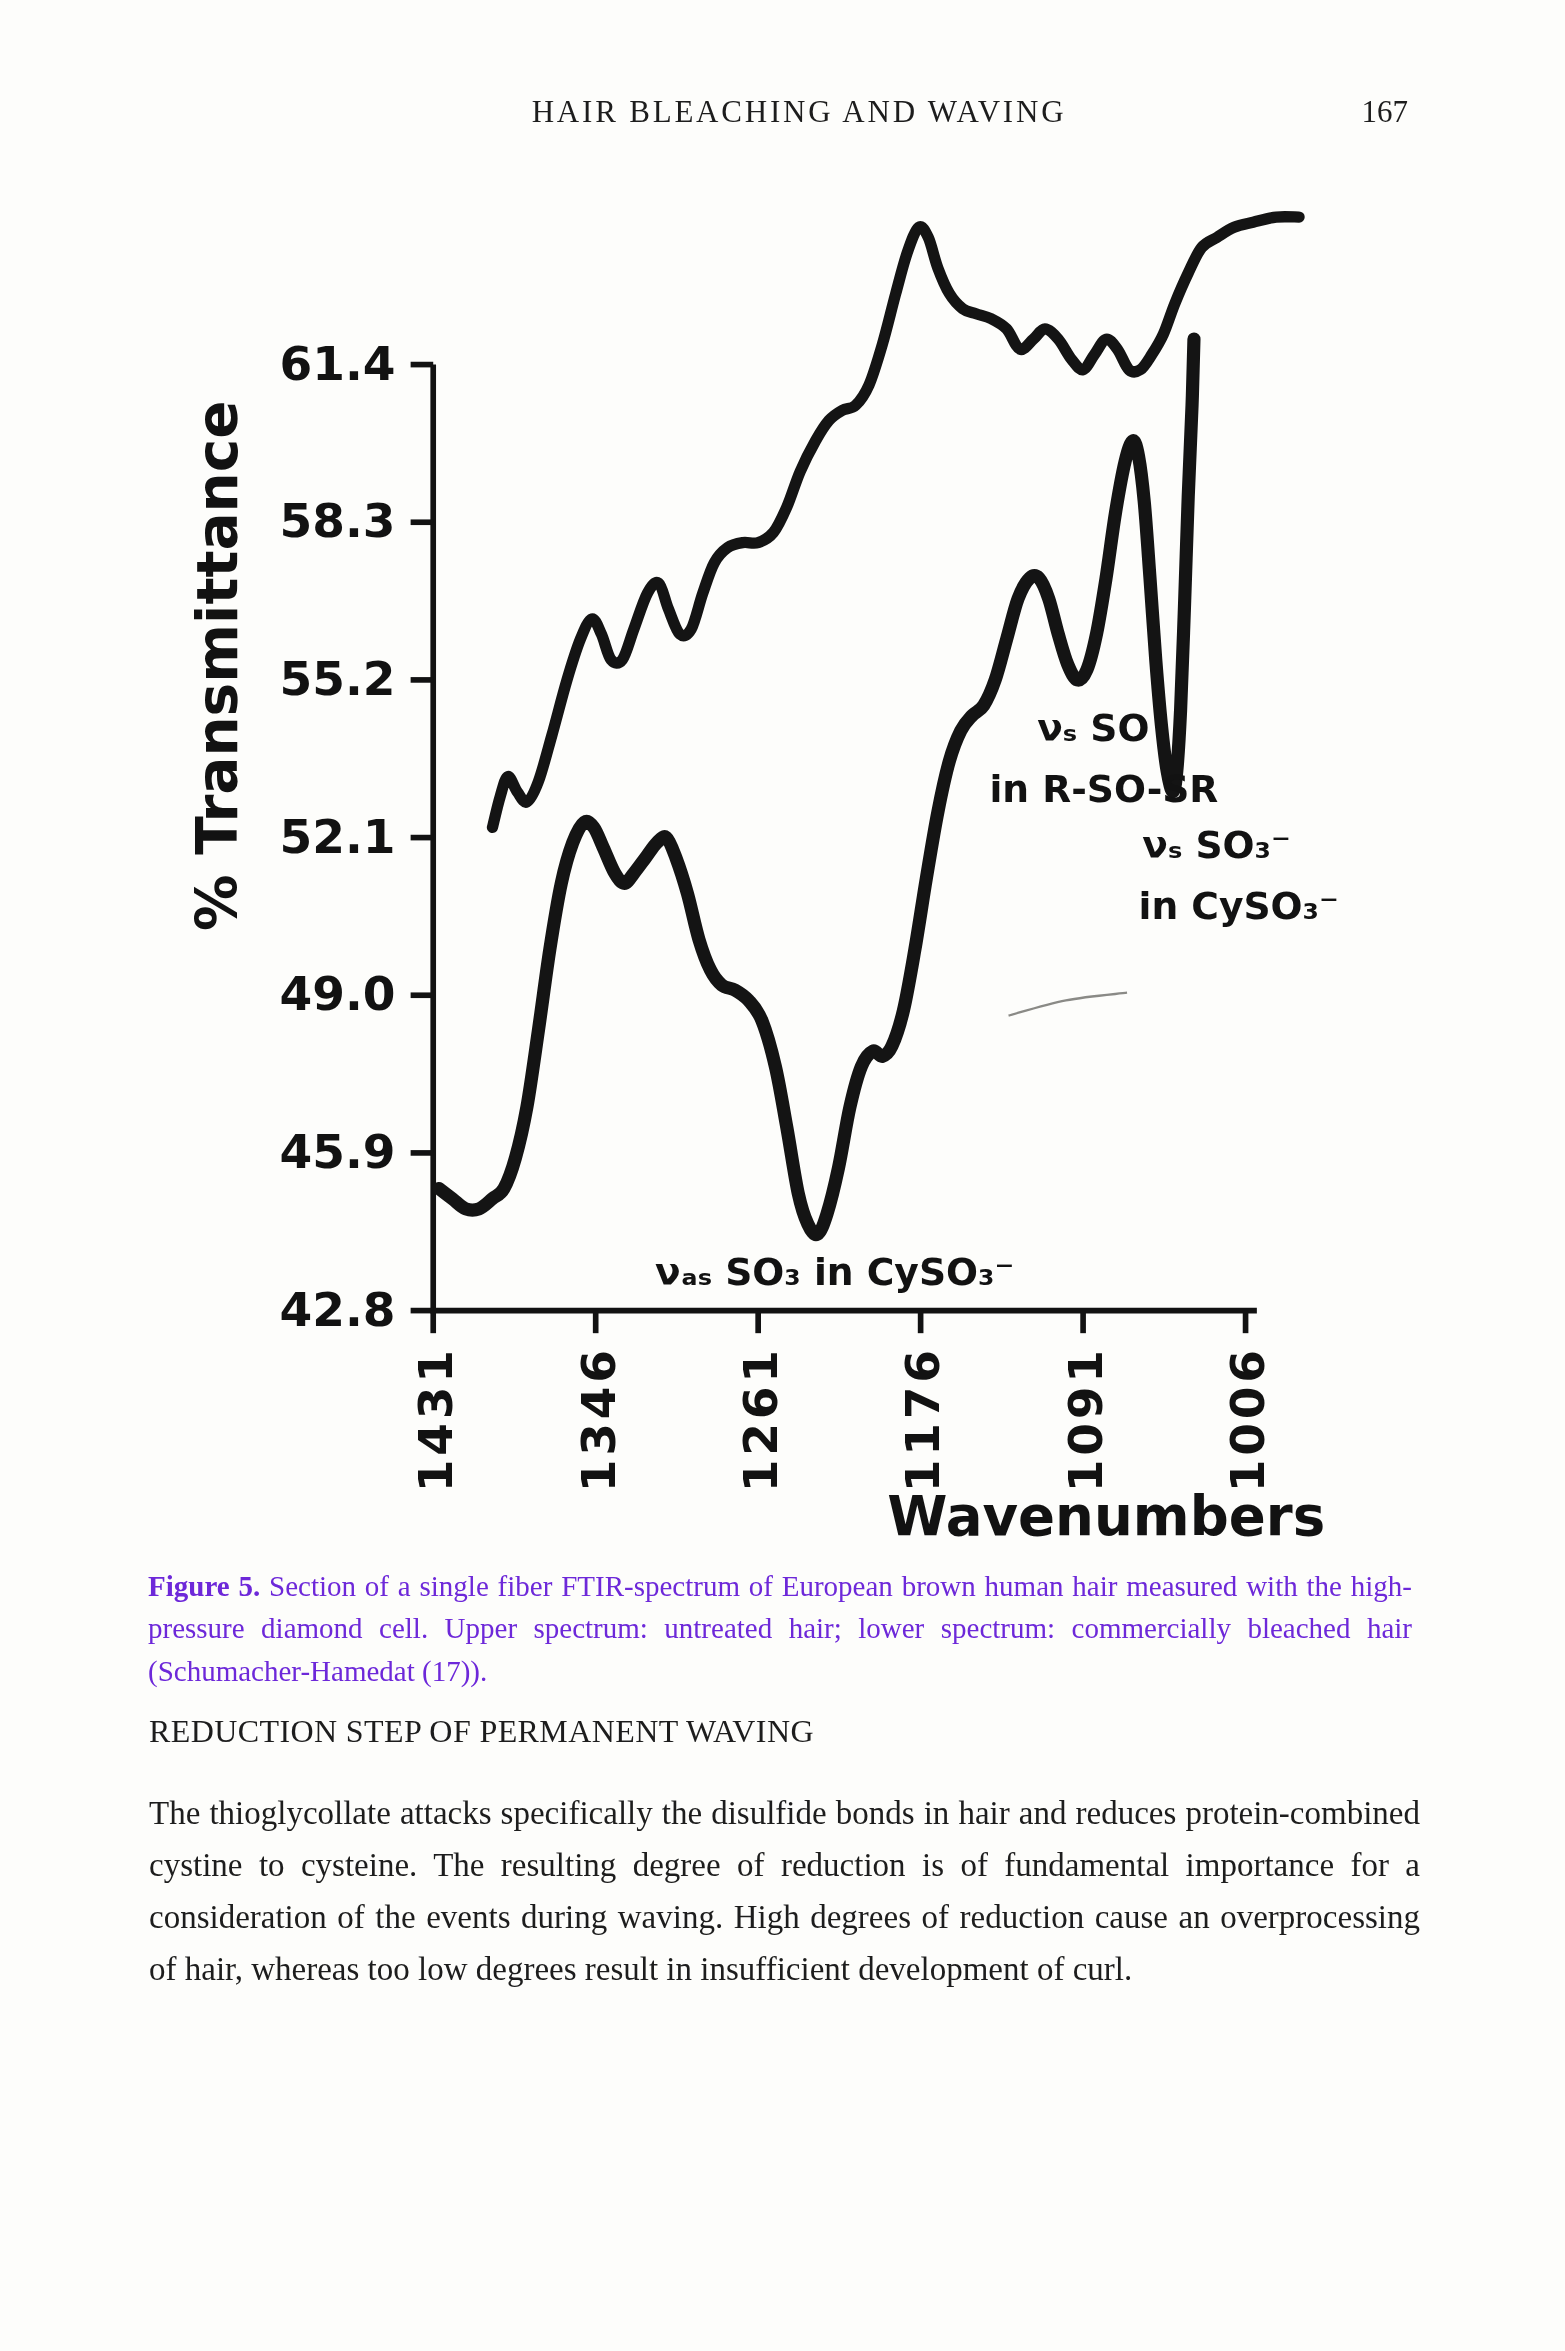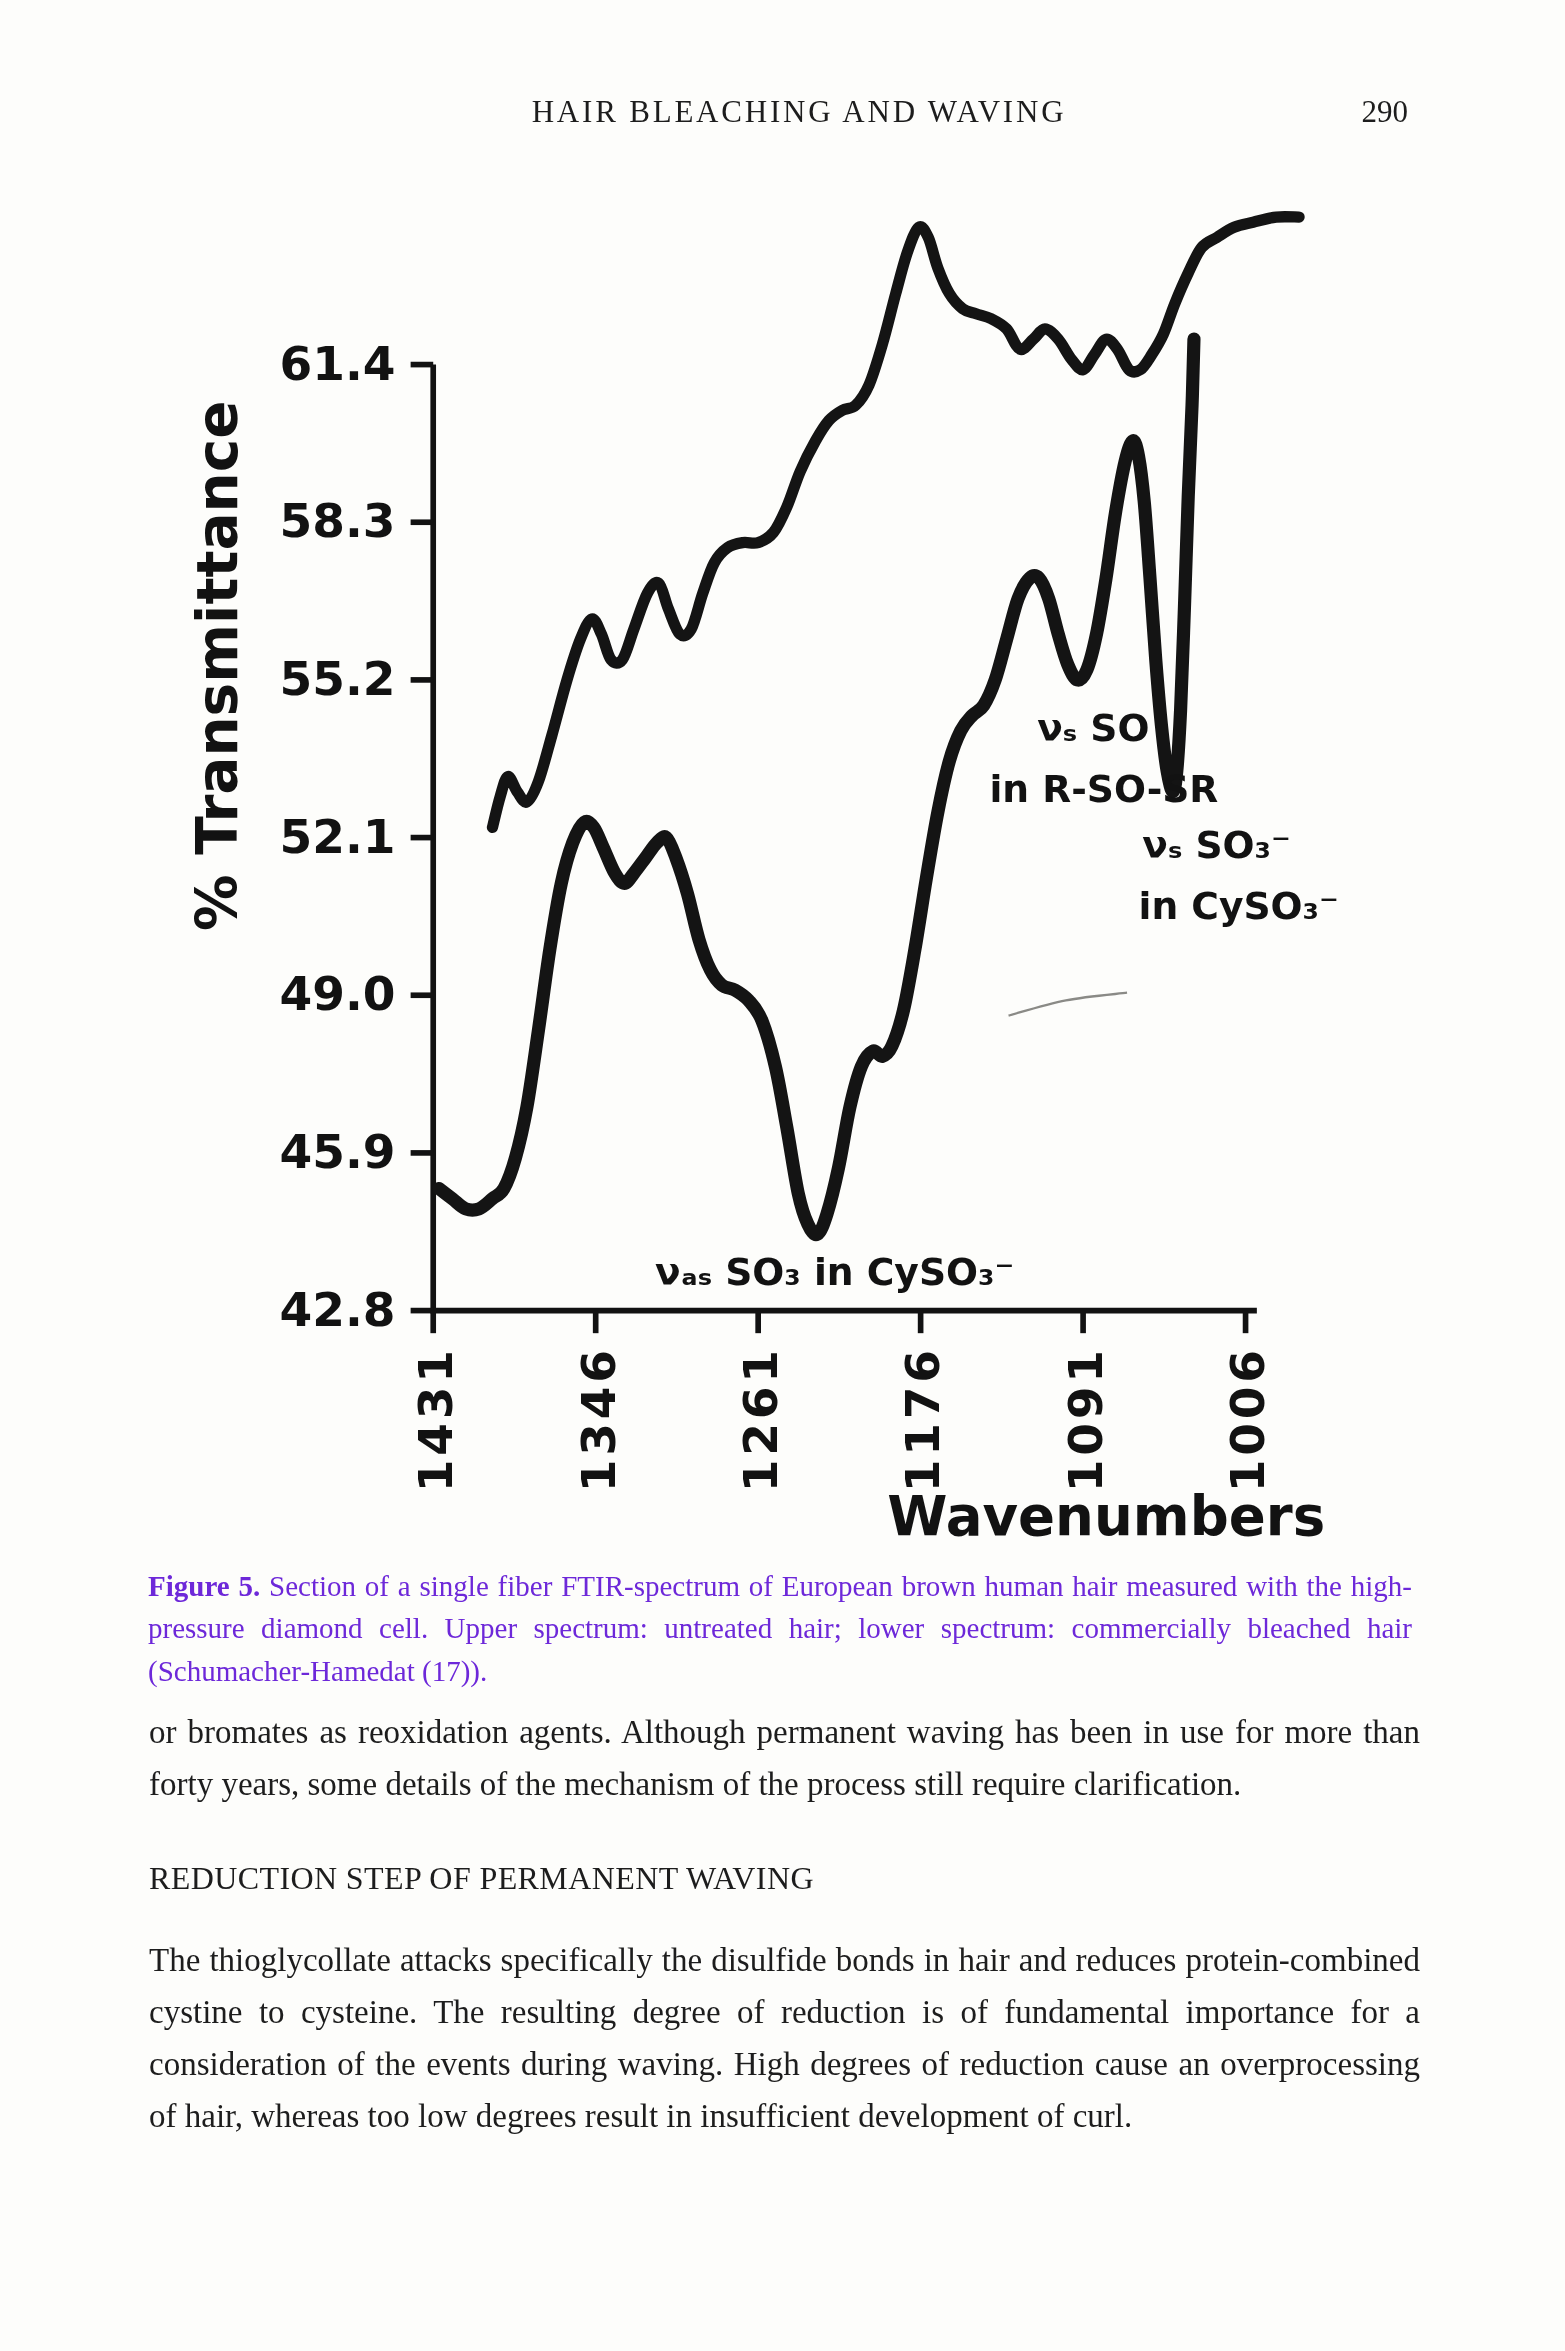--- a/index.html
+++ b/index.html
@@ -56,21 +56,21 @@
     font-size:32px; font-weight:normal; letter-spacing:0.4px;
     margin:0 0 30px 0;
   }
 </style>
 </head>
 <body>
 
 <div class="page">
 
   <div class="running-title">HAIR BLEACHING AND WAVING</div>
-  <div class="page-number">290</div>
+  <div class="page-number">167</div>
 
   <svg id="spectrum-svg" viewBox="0 0 1380 1440" xmlns="http://www.w3.org/2000/svg">
       <path d="M 320 165 L 320 1170 L 1195 1170" fill="none" stroke="#121212" stroke-width="6"></path>
       <line x1="296" y1="1170" x2="320" y2="1170" stroke="#121212" stroke-width="6"></line>
       <text x="280" y="1186" text-anchor="end" class="tick-label">42.8</text>
       <line x1="296" y1="1002.4999999999999" x2="320" y2="1002.4999999999999" stroke="#121212" stroke-width="6"></line>
       <text x="280" y="1018.4999999999999" text-anchor="end" class="tick-label">45.9</text>
       <line x1="296" y1="834.9999999999998" x2="320" y2="834.9999999999998" stroke="#121212" stroke-width="6"></line>
       <text x="280" y="850.9999999999998" text-anchor="end" class="tick-label">49.0</text>
       <line x1="296" y1="667.4999999999998" x2="320" y2="667.4999999999998" stroke="#121212" stroke-width="6"></line>
@@ -104,19 +104,18 @@
       <text transform="translate(112 485) rotate(-90)" text-anchor="middle" class="axis-title y">% Transmittance</text>
       <text x="1035" y="1408" text-anchor="middle" class="axis-title x">Wavenumbers</text>
     </svg>
 
   <figcaption class="caption">
     <span class="caption-label">Figure 5.</span>
     <span>Section of a single fiber FTIR-spectrum of European brown human hair measured with the high-pressure diamond cell. Upper spectrum: untreated hair; lower spectrum: commercially bleached hair (Schumacher-Hamedat (17)).</span>
   </figcaption>
 
   <main class="body-text">
-    <p id="para1">or bromates as reoxidation agents. Although permanent waving has been in use for more than forty years, some details of the mechanism of the process still require clarification.</p>
     <h2 class="section-heading">REDUCTION STEP OF PERMANENT WAVING</h2>
     <p>The thioglycollate attacks specifically the disulfide bonds in hair and reduces protein-combined cystine to cysteine. The resulting degree of reduction is of fundamental importance for a consideration of the events during waving. High degrees of reduction cause an overprocessing of hair, whereas too low degrees result in insufficient development of curl.</p>
   </main>
 
 </div>
 
 
 </body></html>

